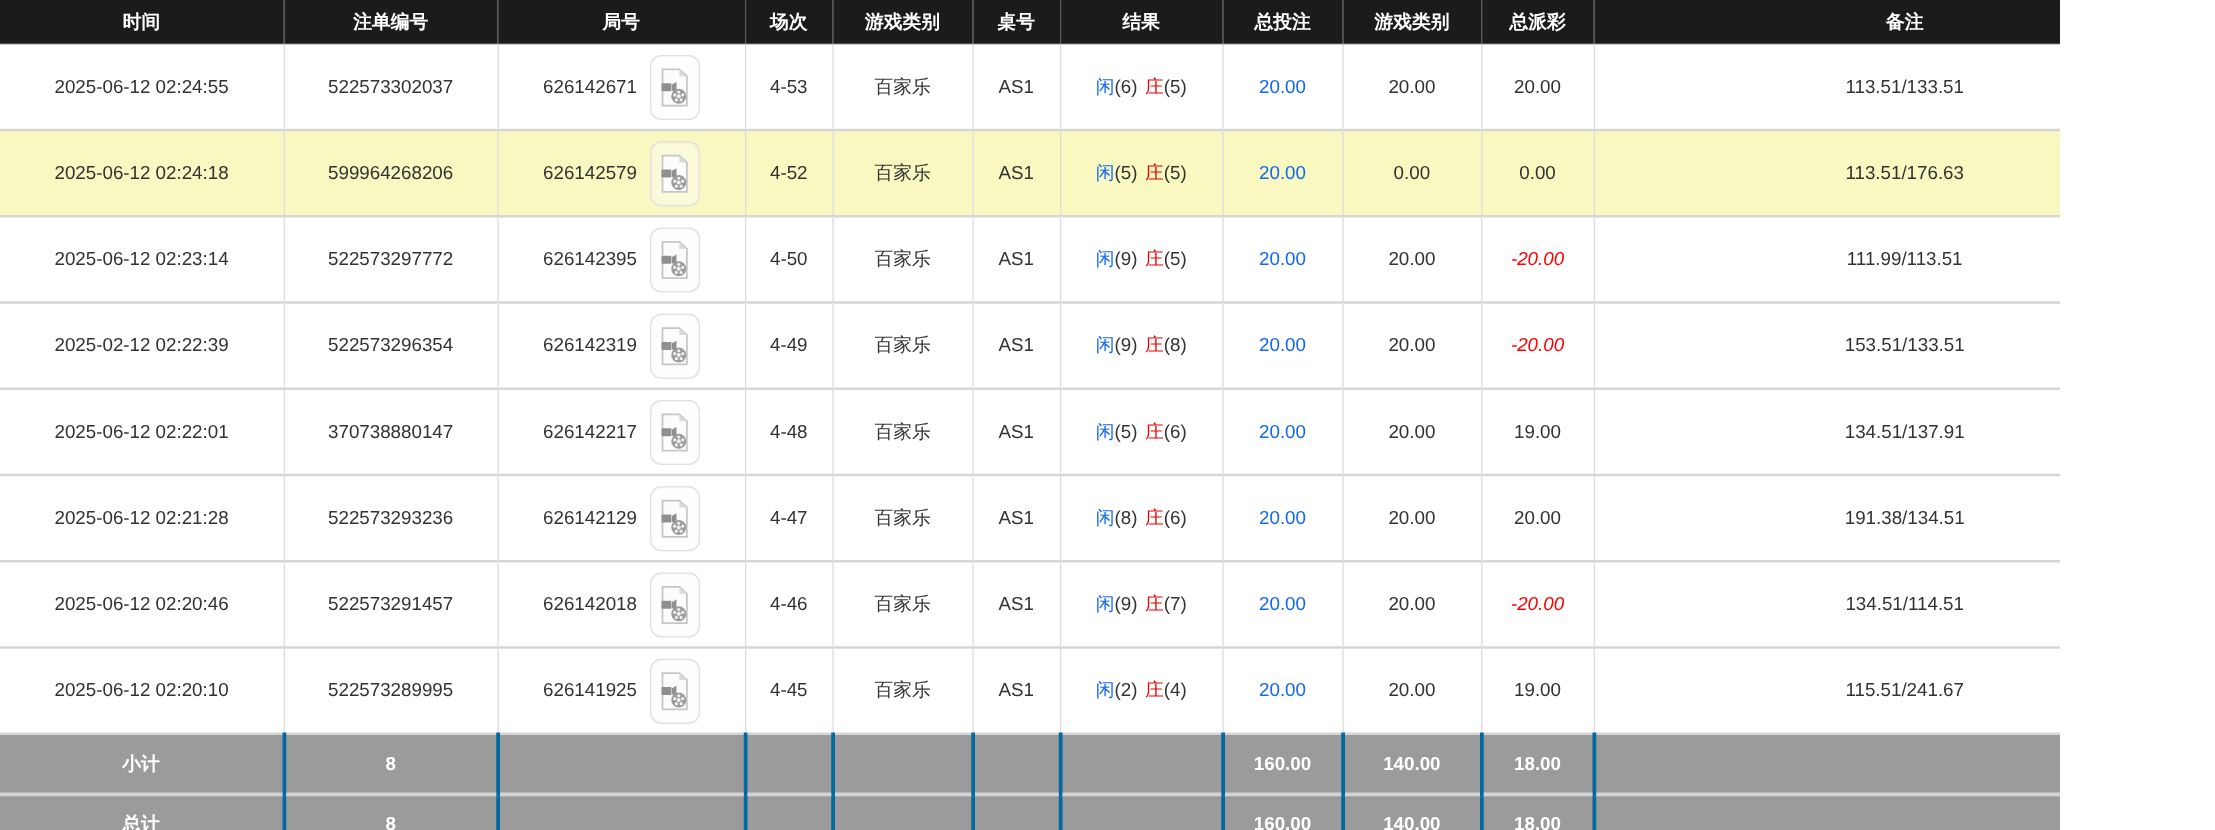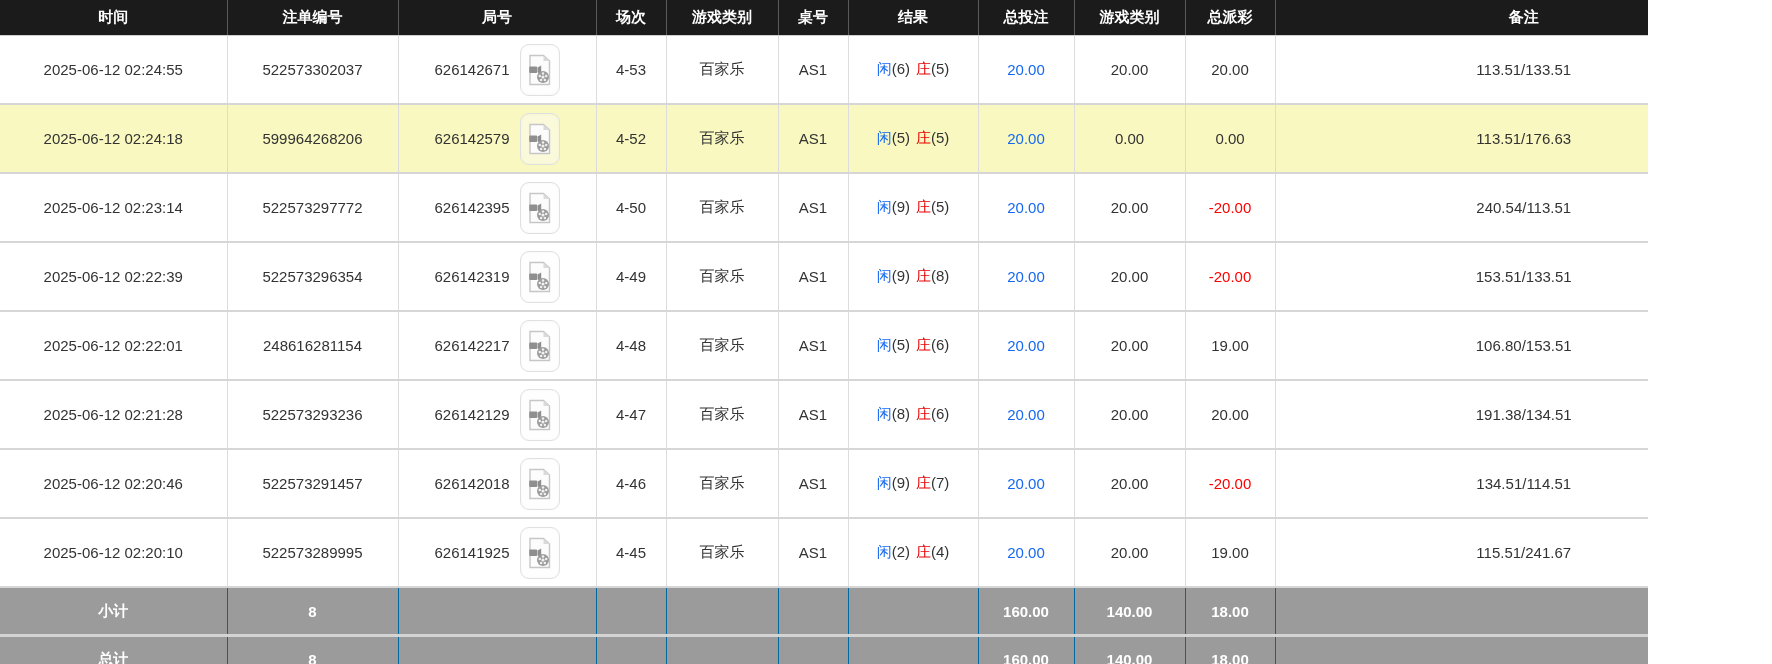--- a/index.html
+++ b/index.html
@@ -13,36 +13,36 @@
   }
   thead th:last-child{border-right:none;}
   tbody td{
     background:#fff;height:67px;text-align:center;vertical-align:middle;
     font-size:15px;color:#333;padding:0;
     border-right:1px solid #dcdcdc;border-bottom:2px solid #d6d6d6;
   }
   tbody td:last-child{border-right:none;}
   tr.highlight td{background:var(--row-highlight,#f8f8c0);}
   td.blue{color:var(--accent-blue,#1569f0);}
-  td.neg{color:var(--negative-red,#ff0000);}
+  td.neg{color:var(--negative-red,#ff0000);font-style:italic;}
   .res-player{color:var(--accent-blue,#1569f0);}
   .res-banker{color:var(--result-red,#e60000);}
   .res-pts{color:#333;}
   .res-gap{display:inline-block;width:6px;}
   .round-wrap{display:inline-flex;align-items:center;gap:10px;justify-content:space-between;}
   .video-btn{
     display:inline-flex;align-items:center;justify-content:center;
     width:40px;height:52px;border:1px solid #e0e0e0;border-radius:9px;
     background:rgba(252,252,252,0.45);cursor:pointer;padding:0;
     box-shadow:inset 0 0 3px rgba(0,0,0,0.04);
   }
   tfoot td{
     background:var(--footer-bg,#9b9b9b);color:#fff;font-size:15px;font-weight:bold;
     height:46px;text-align:center;padding:0;
-    border-right:1px solid #0369a1;
+    border-right:3px solid #0369a1;
   }
   tfoot td:last-child{border-right:none;}
   tfoot tr.grand td{border-top:3px solid #d4d4d4;height:44px;}
 </style>
 </head>
 <body>
 
 <div class="wrap">
   <table>
     <colgroup>
@@ -167,24 +167,24 @@
     </td>
     <td>4-50</td>
     <td>百家乐</td>
     <td>AS1</td>
     <td>
       <span class="res-player">闲</span><span class="res-pts">(9)</span><span class="res-gap"></span><span class="res-banker">庄</span><span class="res-pts">(5)</span>
     </td>
     <td class="blue">20.00</td>
     <td>20.00</td>
     <td class="neg">-20.00</td>
-    <td>240.54/113.51</td>
-  </tr>
-        <tr class="data-row">
-    <td>2025-06-12 02:22:39</td>
+    <td>111.99/113.51</td>
+  </tr>
+        <tr class="data-row">
+    <td>2025-02-12 02:22:39</td>
     <td>522573296354</td>
     <td>
       <span class="round-wrap">
         <span>626142319</span>
         <button class="video-btn" type="button">
           <svg viewBox="0 0 26 32" width="26" height="32" aria-hidden="true">
             <path d="M3 1.5 h13.5 L22.5 7 v23.5 H3 Z" fill="#fcfcfc" stroke="#c6c6c6" stroke-width="1.4"></path>
             <path d="M16.5 1.5 L22.5 7 h-6 z" fill="#dadada"></path>
             <rect x="2.2" y="12.5" width="8" height="6.5" rx="1" fill="#8f8f8f"></rect>
             <path d="M10.6 13.6 l3.6 -2.1 v9 l-3.6 -2.1 z" fill="#8f8f8f"></path>
@@ -205,21 +205,21 @@
     <td>
       <span class="res-player">闲</span><span class="res-pts">(9)</span><span class="res-gap"></span><span class="res-banker">庄</span><span class="res-pts">(8)</span>
     </td>
     <td class="blue">20.00</td>
     <td>20.00</td>
     <td class="neg">-20.00</td>
     <td>153.51/133.51</td>
   </tr>
         <tr class="data-row">
     <td>2025-06-12 02:22:01</td>
-    <td>248616281154</td>
+    <td>370738880147</td>
     <td>
       <span class="round-wrap">
         <span>626142217</span>
         <button class="video-btn" type="button">
           <svg viewBox="0 0 26 32" width="26" height="32" aria-hidden="true">
             <path d="M3 1.5 h13.5 L22.5 7 v23.5 H3 Z" fill="#fcfcfc" stroke="#c6c6c6" stroke-width="1.4"></path>
             <path d="M16.5 1.5 L22.5 7 h-6 z" fill="#dadada"></path>
             <rect x="2.2" y="12.5" width="8" height="6.5" rx="1" fill="#8f8f8f"></rect>
             <path d="M10.6 13.6 l3.6 -2.1 v9 l-3.6 -2.1 z" fill="#8f8f8f"></path>
             <circle cx="16" cy="23" r="6" fill="#9c9c9c"></circle>
@@ -235,21 +235,21 @@
     </td>
     <td>4-48</td>
     <td>百家乐</td>
     <td>AS1</td>
     <td>
       <span class="res-player">闲</span><span class="res-pts">(5)</span><span class="res-gap"></span><span class="res-banker">庄</span><span class="res-pts">(6)</span>
     </td>
     <td class="blue">20.00</td>
     <td>20.00</td>
     <td>19.00</td>
-    <td>106.80/153.51</td>
+    <td>134.51/137.91</td>
   </tr>
         <tr class="data-row">
     <td>2025-06-12 02:21:28</td>
     <td>522573293236</td>
     <td>
       <span class="round-wrap">
         <span>626142129</span>
         <button class="video-btn" type="button">
           <svg viewBox="0 0 26 32" width="26" height="32" aria-hidden="true">
             <path d="M3 1.5 h13.5 L22.5 7 v23.5 H3 Z" fill="#fcfcfc" stroke="#c6c6c6" stroke-width="1.4"></path>

